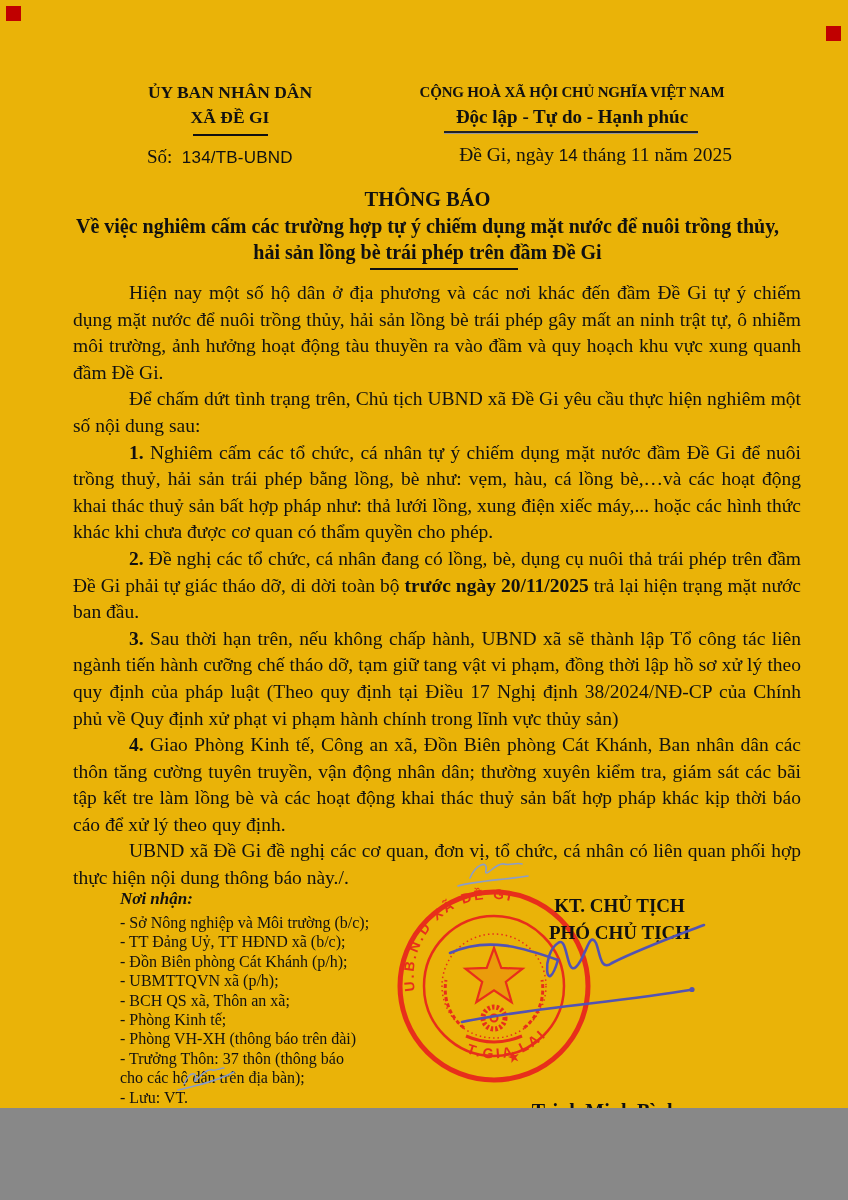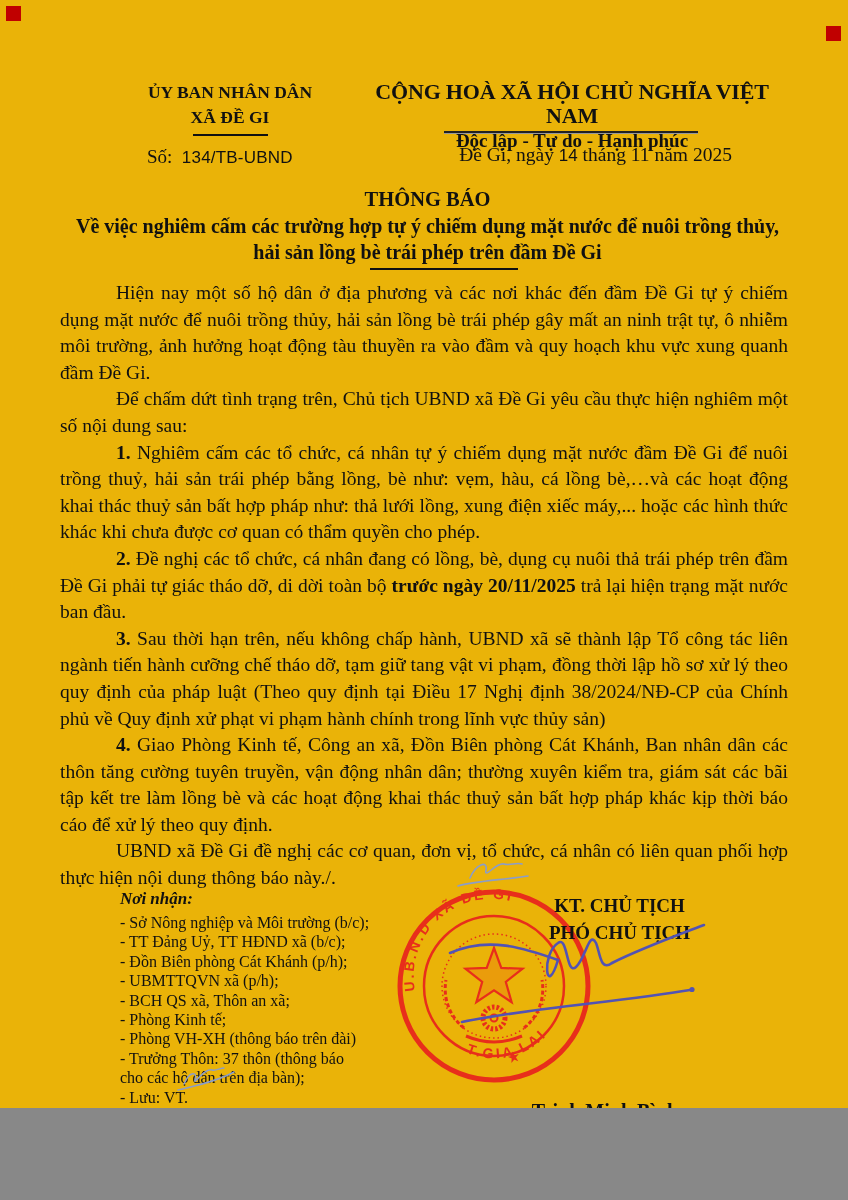--- a/index.html
+++ b/index.html
@@ -6,34 +6,34 @@
   #page{position:relative;width:848px;height:1108px;background:#eab308;overflow:hidden;
         font-family:"Liberation Serif","DejaVu Serif",serif;color:#111;}
   .abs{position:absolute;}
   .b{font-weight:bold;}
   .i{}
   .corner-mark{position:absolute;width:15px;height:15px;background:#c00000;}
   
   #org-block{left:123px;top:80px;width:214px;font-weight:bold;font-size:17.5px;line-height:25px;text-align:center;}
   #org-underline{left:193px;top:134px;width:75px;height:2px;background:#111;}
   #national-block{left:372px;top:80px;width:400px;text-align:center;font-weight:bold;}
-  #national-line1{font-size:22px;line-height:24px;letter-spacing:-0.2px;}
+  #national-line1{font-size:15px;line-height:24px;letter-spacing:-0.2px;}
   #national-line2{font-size:19px;line-height:25px;text-align:center;}
   #national-underline{left:444px;top:131px;width:254px;height:2px;background:#222;box-shadow:0 1px 0 #999;}
   #doc-number{left:147px;top:146px;font-size:19px;}
   #doc-number .num{font-family:"Liberation Sans",sans-serif;font-size:17px;letter-spacing:0.2px;}
   #place-date{left:438px;top:144px;width:315px;text-align:center;font-size:19.5px;}
   #place-date .runs .up{font-style:normal;font-family:"Liberation Sans",sans-serif;font-size:17px;}
   
   #title-block{left:65px;top:186px;width:725px;text-align:center;}
   #doc-title{font-size:20.5px;font-weight:bold;line-height:26px;}
   #doc-subtitle{font-size:20px;font-weight:bold;line-height:25.5px;margin-top:2px;}
   #title-separator{left:370px;top:268px;width:148px;height:2px;background:#111;}
   
-  #body-block{left:60px;top:280px;width:728px;font-size:19.5px;line-height:26.6px;text-align:justify;}
+  #body-block{left:73px;top:280px;width:728px;font-size:19.5px;line-height:26.6px;text-align:justify;}
   #body-block p{margin:0;text-indent:56px;}
   
   #recipients-label{left:120px;top:889px;font-size:17px;font-weight:bold;font-style:italic;}
   #recipients-list{left:120px;top:913px;width:300px;font-size:16px;line-height:19.4px;}
   
   #signature-titles{left:472px;top:893px;width:295px;text-align:center;font-weight:bold;font-size:19px;line-height:26.5px;z-index:4;}
   #signer-name{left:455px;top:1100px;width:300px;text-align:center;font-weight:bold;font-size:20px;z-index:4;}
   #seal{left:394px;top:886px;z-index:2;opacity:0.93;}
   #signature-ink{left:418px;top:850px;z-index:5;}
   #vt-paraph{left:176px;top:1060px;z-index:5;}

